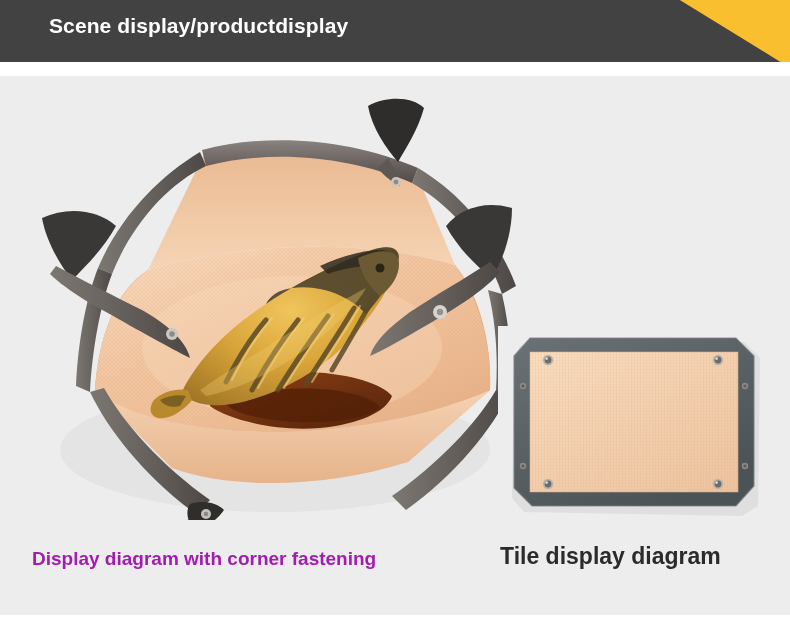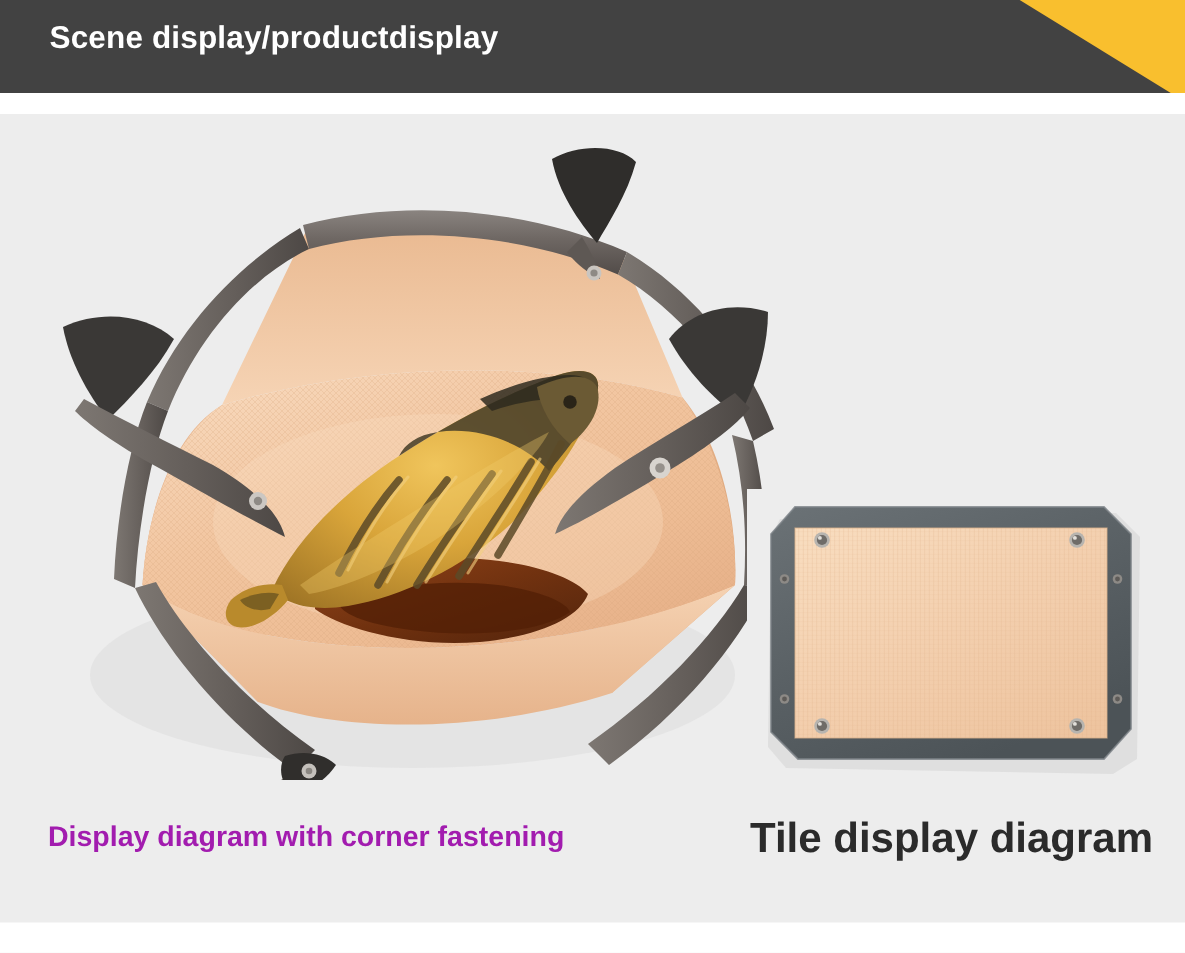--- a/index.html
+++ b/index.html
@@ -30,21 +30,21 @@
   .banner-accent {
     position: absolute;
     right: 0; top: 0;
     width: 190px;
     height: 62px;
     background: #f9bf2e;
     clip-path: polygon(42% 0%, 100% 0%, 100% 100%, 95% 100%);
   }
   .banner-title {
     position: absolute;
-    left: 33px;
+    left: 49px;
     top: 14px;
     font-size: 21px;
     font-weight: bold;
     color: #ffffff;
     letter-spacing: 0.1px;
     white-space: nowrap;
   }
 
   
   .body-panel {
@@ -84,21 +84,21 @@
     top: 548px;
     font-size: 19px;
     font-weight: bold;
     color: #a21caf;
     white-space: nowrap;
   }
   .caption-right {
     position: absolute;
     left: 500px;
     top: 543px;
-    font-size: 28px;
+    font-size: 23px;
     font-weight: bold;
     color: #2b2b2b;
     white-space: nowrap;
   }
 </style>
 </head>
 <body>
 
 <div id="page">
 

